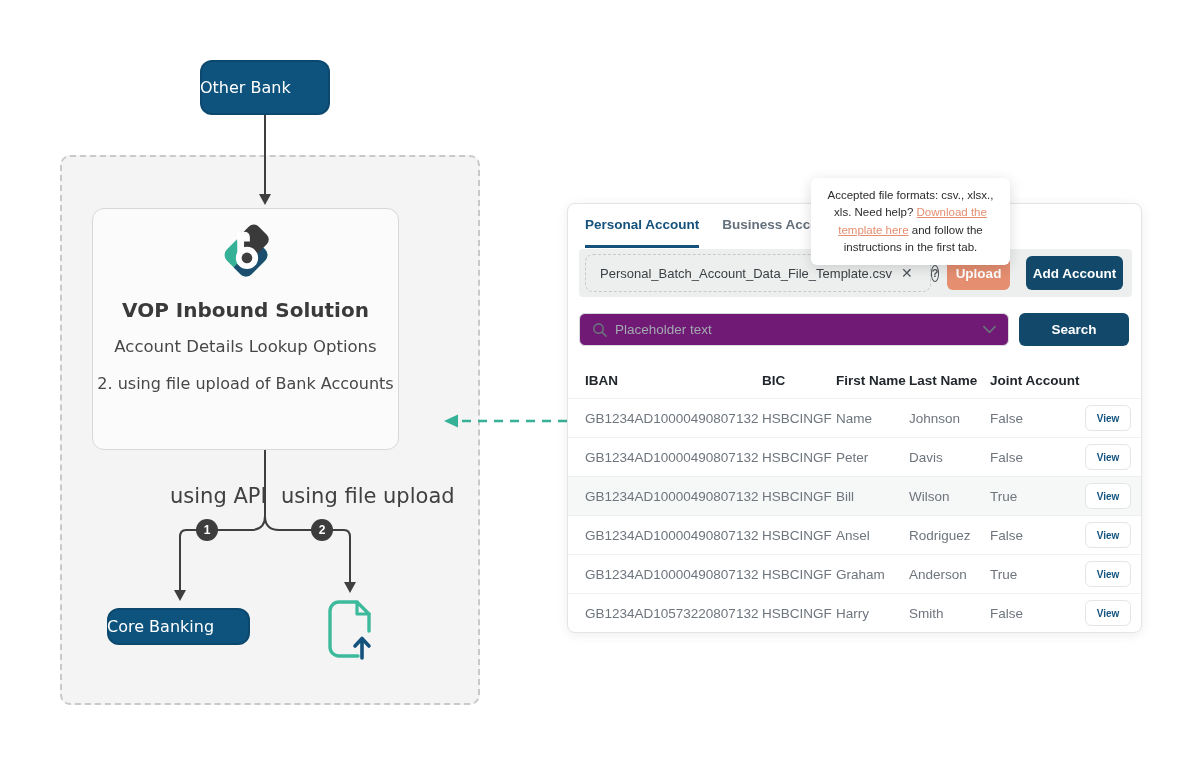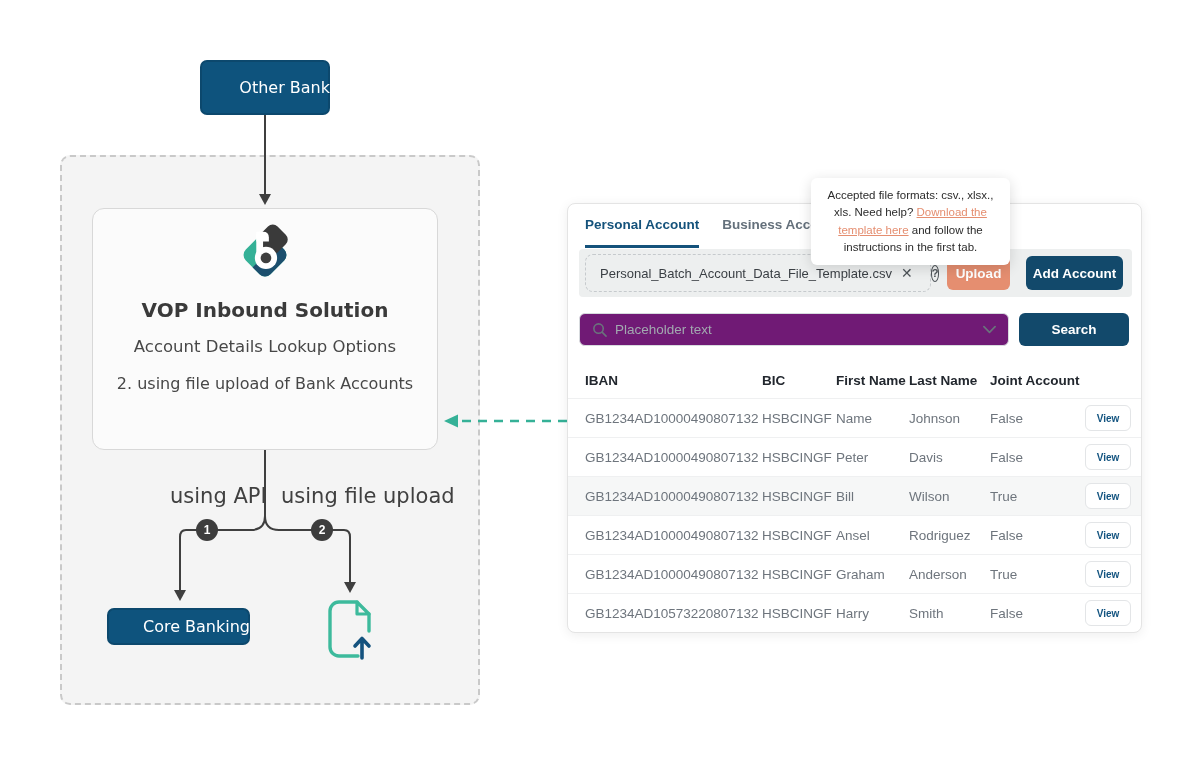--- a/index.html
+++ b/index.html
@@ -8,26 +8,26 @@
   }
   *{margin:0;padding:0;box-sizing:border-box;}
   body{background:#fff;font-family:"Liberation Sans",sans-serif;}
   .canvas{position:relative;width:1200px;height:761px;background:#fff;overflow:hidden;}
 
   
   .diagram-font{font-family:"DejaVu Sans",sans-serif;}
   .dashed-zone{position:absolute;left:60px;top:155px;width:420px;height:550px;
     background:#F4F4F4;border:2px dashed #C9C9C9;border-radius:10px;z-index:0;}
   .connectors{position:absolute;left:0;top:0;width:1200px;height:761px;z-index:1;pointer-events:none;}
-  .node{position:absolute;display:flex;align-items:center;justify-content:flex-end;
-    background:var(--navy-d);color:#fff;border-radius:7px;font-size:16px;z-index:2;
+  .node{position:absolute;display:flex;align-items:center;justify-content:flex-start;
+    background:var(--navy-d);color:#fff;border-radius:12px;font-size:16px;z-index:2;
     font-family:"DejaVu Sans",sans-serif;box-shadow:inset 0 0 0 2px rgba(0,0,0,.12);}
   .other-bank{left:200px;top:60px;width:130px;height:55px;}
   .core-banking{left:107px;top:608px;width:143px;height:37px;}
-  .card{position:absolute;left:92px;top:208px;width:346px;height:242px;background:#FBFBFB;
+  .card{position:absolute;left:92px;top:208px;width:307px;height:242px;background:#FBFBFB;
     border:1px solid #D8D8D8;border-radius:12px;z-index:2;text-align:center;padding-top:15px;}
   .card-title{font-size:20px;font-weight:bold;color:#3A3A3A;margin-top:8px;}
   .card-sub{font-size:16.5px;color:#474747;margin-top:15px;}
   .card-opts{font-size:16px;color:#474747;margin-top:15px;line-height:1.6;}
   .branch-label{position:absolute;font-size:21px;color:#404040;z-index:2;white-space:nowrap;}
   .label-api{left:170px;top:484px;}
   .label-file{left:281px;top:484px;}
   .num-circle{position:absolute;width:22px;height:22px;border-radius:50%;background:var(--charcoal);
     color:#fff;font-size:12px;font-weight:bold;display:flex;align-items:center;justify-content:center;z-index:3;}
   .num-1{left:196px;top:519px;}

